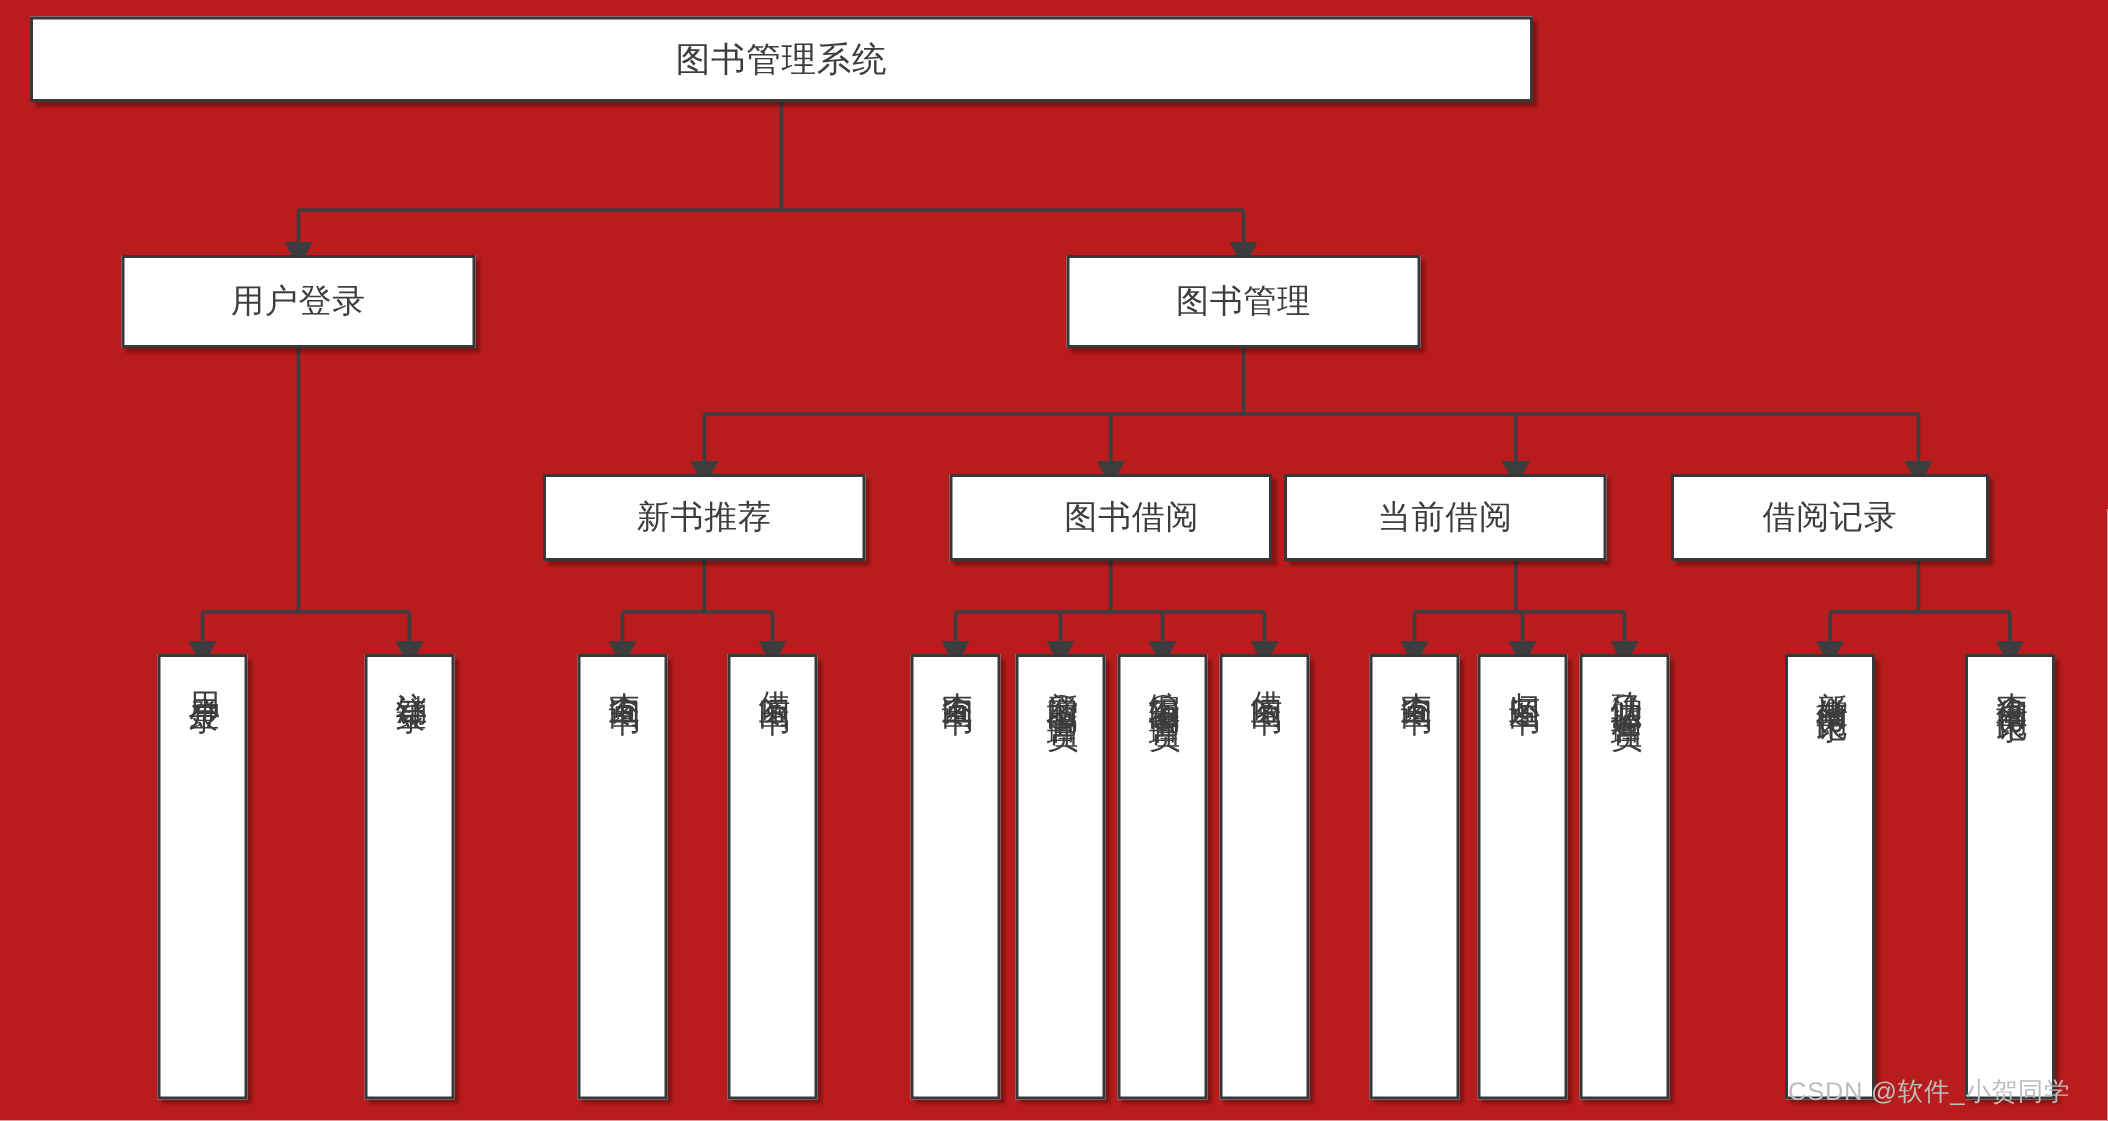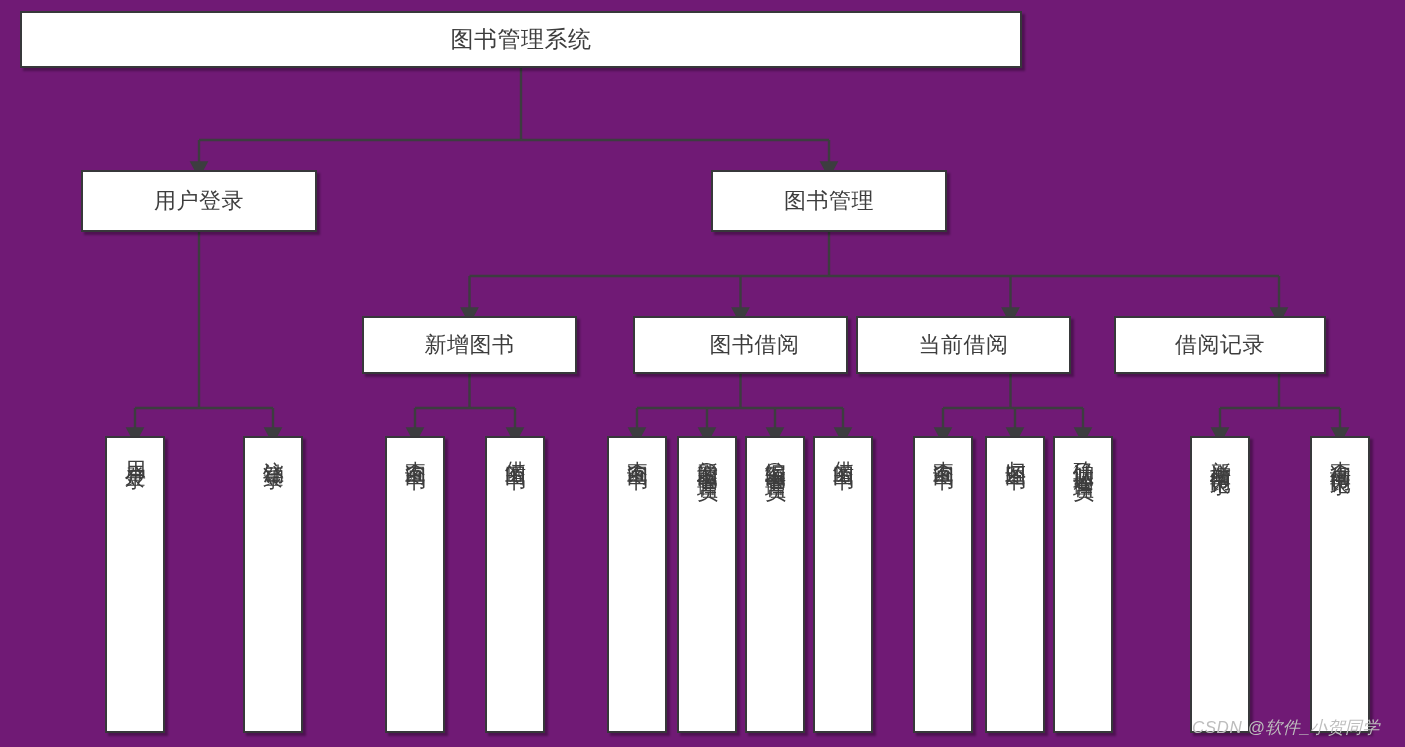--- a/index.html
+++ b/index.html
@@ -9,21 +9,21 @@
     background: #ffffff;
   }
   body {
     font-family: "Liberation Sans", "DejaVu Sans", sans-serif;
     color: #333333;
   }
   #diagram-root {
     position: relative;
     width: 1405px;
     height: 747px;
-    background: #701a75;
+    background: #b91c1c;
     overflow: hidden;
   }
   svg.wires {
     position: absolute;
     left: 0;
     top: 0;
     width: 1405px;
     height: 747px;
     pointer-events: none;
   }
@@ -124,21 +124,21 @@
       <div class="node horizontal root" style="left: 20px; top: 11px; width: 1002px; height: 57px;">
         <span class="label">图书管理系统</span>
       </div>
       <div class="node horizontal" style="left: 81px; top: 170px; width: 236px; height: 62px;">
         <span class="label">用户登录</span>
       </div>
       <div class="node horizontal" style="left: 711px; top: 170px; width: 236px; height: 62px;">
         <span class="label">图书管理</span>
       </div>
       <div class="node horizontal" style="left: 362px; top: 316px; width: 215px; height: 58px;">
-        <span class="label">新增图书</span>
+        <span class="label">新书推荐</span>
       </div>
       <div class="node horizontal" style="left: 633px; top: 316px; width: 215px; height: 58px; padding-left: 28px;">
         <span class="label">图书借阅</span>
       </div>
       <div class="node horizontal" style="left: 856px; top: 316px; width: 215px; height: 58px;">
         <span class="label">当前借阅</span>
       </div>
       <div class="node horizontal" style="left: 1114px; top: 316px; width: 212px; height: 58px;">
         <span class="label">借阅记录</span>
       </div>
@@ -176,15 +176,15 @@
         <span class="label">确认归还（管理员）</span>
       </div>
       <div class="node vertical" style="left: 1190px; top: 436px; width: 60px; height: 297px;">
         <span class="label">新增借阅记录</span>
       </div>
       <div class="node vertical" style="left: 1310px; top: 436px; width: 60px; height: 297px;">
         <span class="label">查询借阅记录</span>
       </div>
     </div>
 
-  <div class="watermark" style="left:1192px; top:716px;font-style:italic;">CSDN @软件_小贺同学</div>
+  <div class="watermark" style="left:1192px; top:716px;">CSDN @软件_小贺同学</div>
 
 </div>
 
 </body></html>

